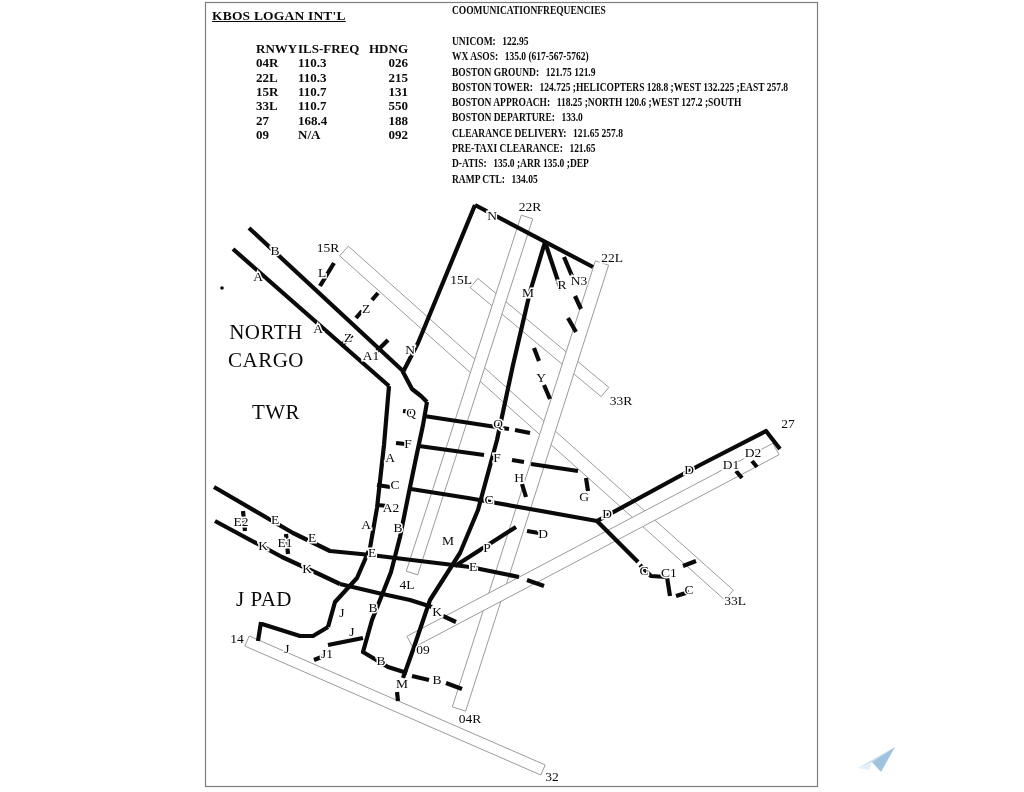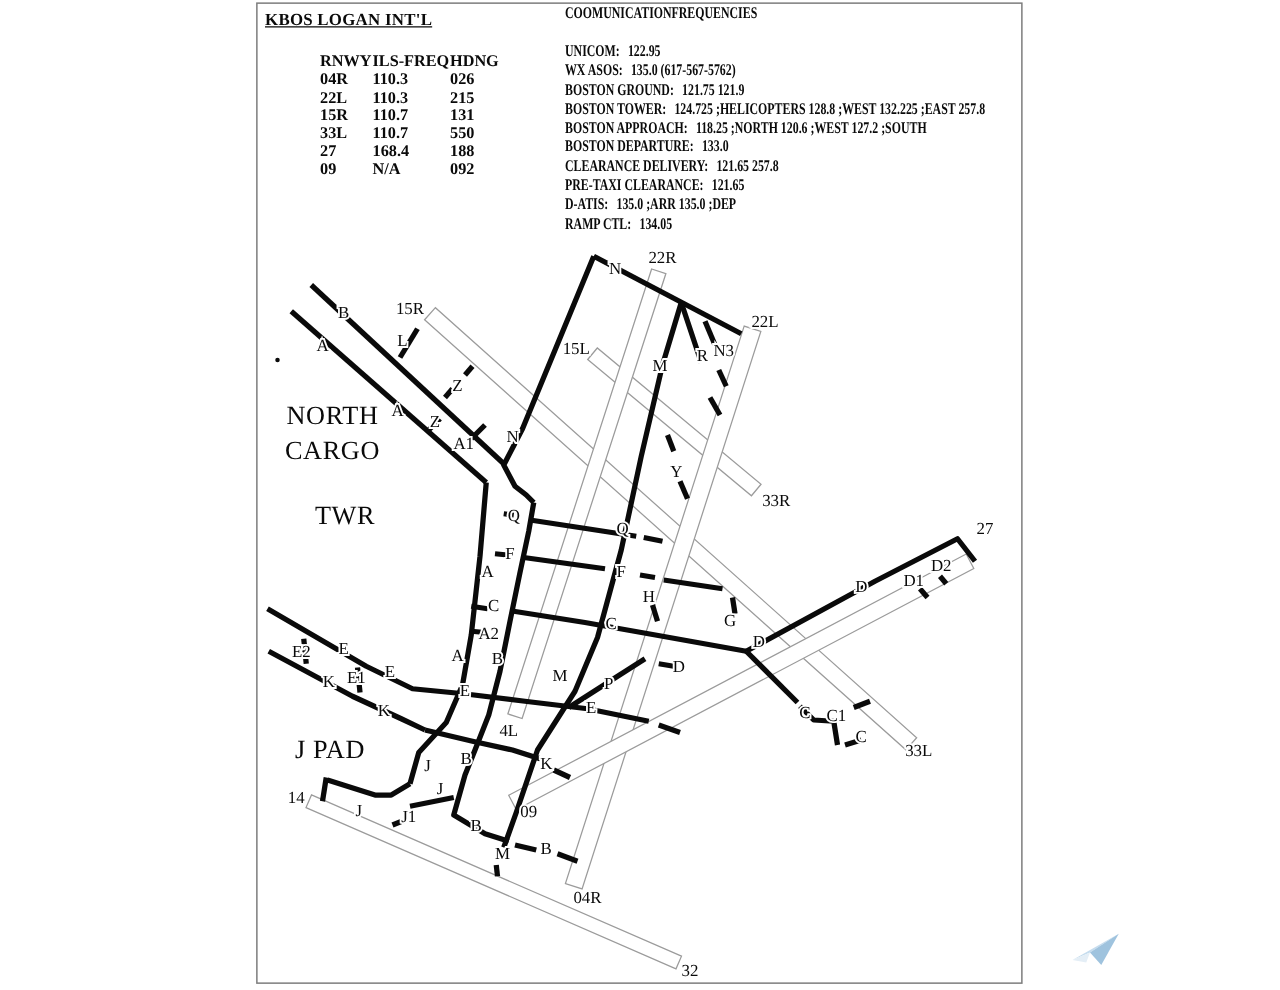--- a/index.html
+++ b/index.html
@@ -4,21 +4,21 @@
 <style>
   html,body{margin:0;padding:0;background:#e8e8e8;}
   .canvas{position:relative;width:1024px;height:792px;background:#ffffff;overflow:hidden;
           font-family:"Liberation Serif","DejaVu Serif",serif;color:#0a0a0a;}
   .info-card{position:absolute;left:212px;top:8px;text-decoration:underline;}
   .info-title{font-size:13.5px;font-weight:bold;letter-spacing:.2px;white-space:nowrap;}
   .info-table{position:absolute;left:0;top:34px;font-size:13px;font-weight:bold;}
   .info-row{display:flex;line-height:14.35px;white-space:nowrap;}
   .info-row .c1{width:42px;text-align:left;margin-left:44px;}
   .info-row .c2{width:62px;text-align:left;}
-  .info-row .c3{width:48px;text-align:left;}
+  .info-row .c3{width:48px;text-align:right;}
   .freq-block{position:absolute;left:452px;top:2px;transform:scaleX(.73);transform-origin:left top;width:480px;}
   .freq-title{font-size:13px;font-weight:bold;white-space:nowrap;}
   .freq-lines{position:absolute;left:0;top:31px;}
   .freq-line{font-size:13px;font-weight:bold;line-height:15.3px;white-space:nowrap;}
   .freq-line .sep{display:inline-block;width:9px;}
   #diagram{position:absolute;left:0;top:0;width:1024px;height:792px;}
   #diagram svg{display:block;}
   .twy{fill:none;stroke:#0a0a0a;stroke-width:4.2;stroke-linecap:butt;stroke-linejoin:round;}
   .rwy{fill:#ffffff;stroke:#9b9b9b;stroke-width:1;}
   .lbl{font-family:"Liberation Serif","DejaVu Serif",serif;font-size:13.5px;fill:#0a0a0a;

